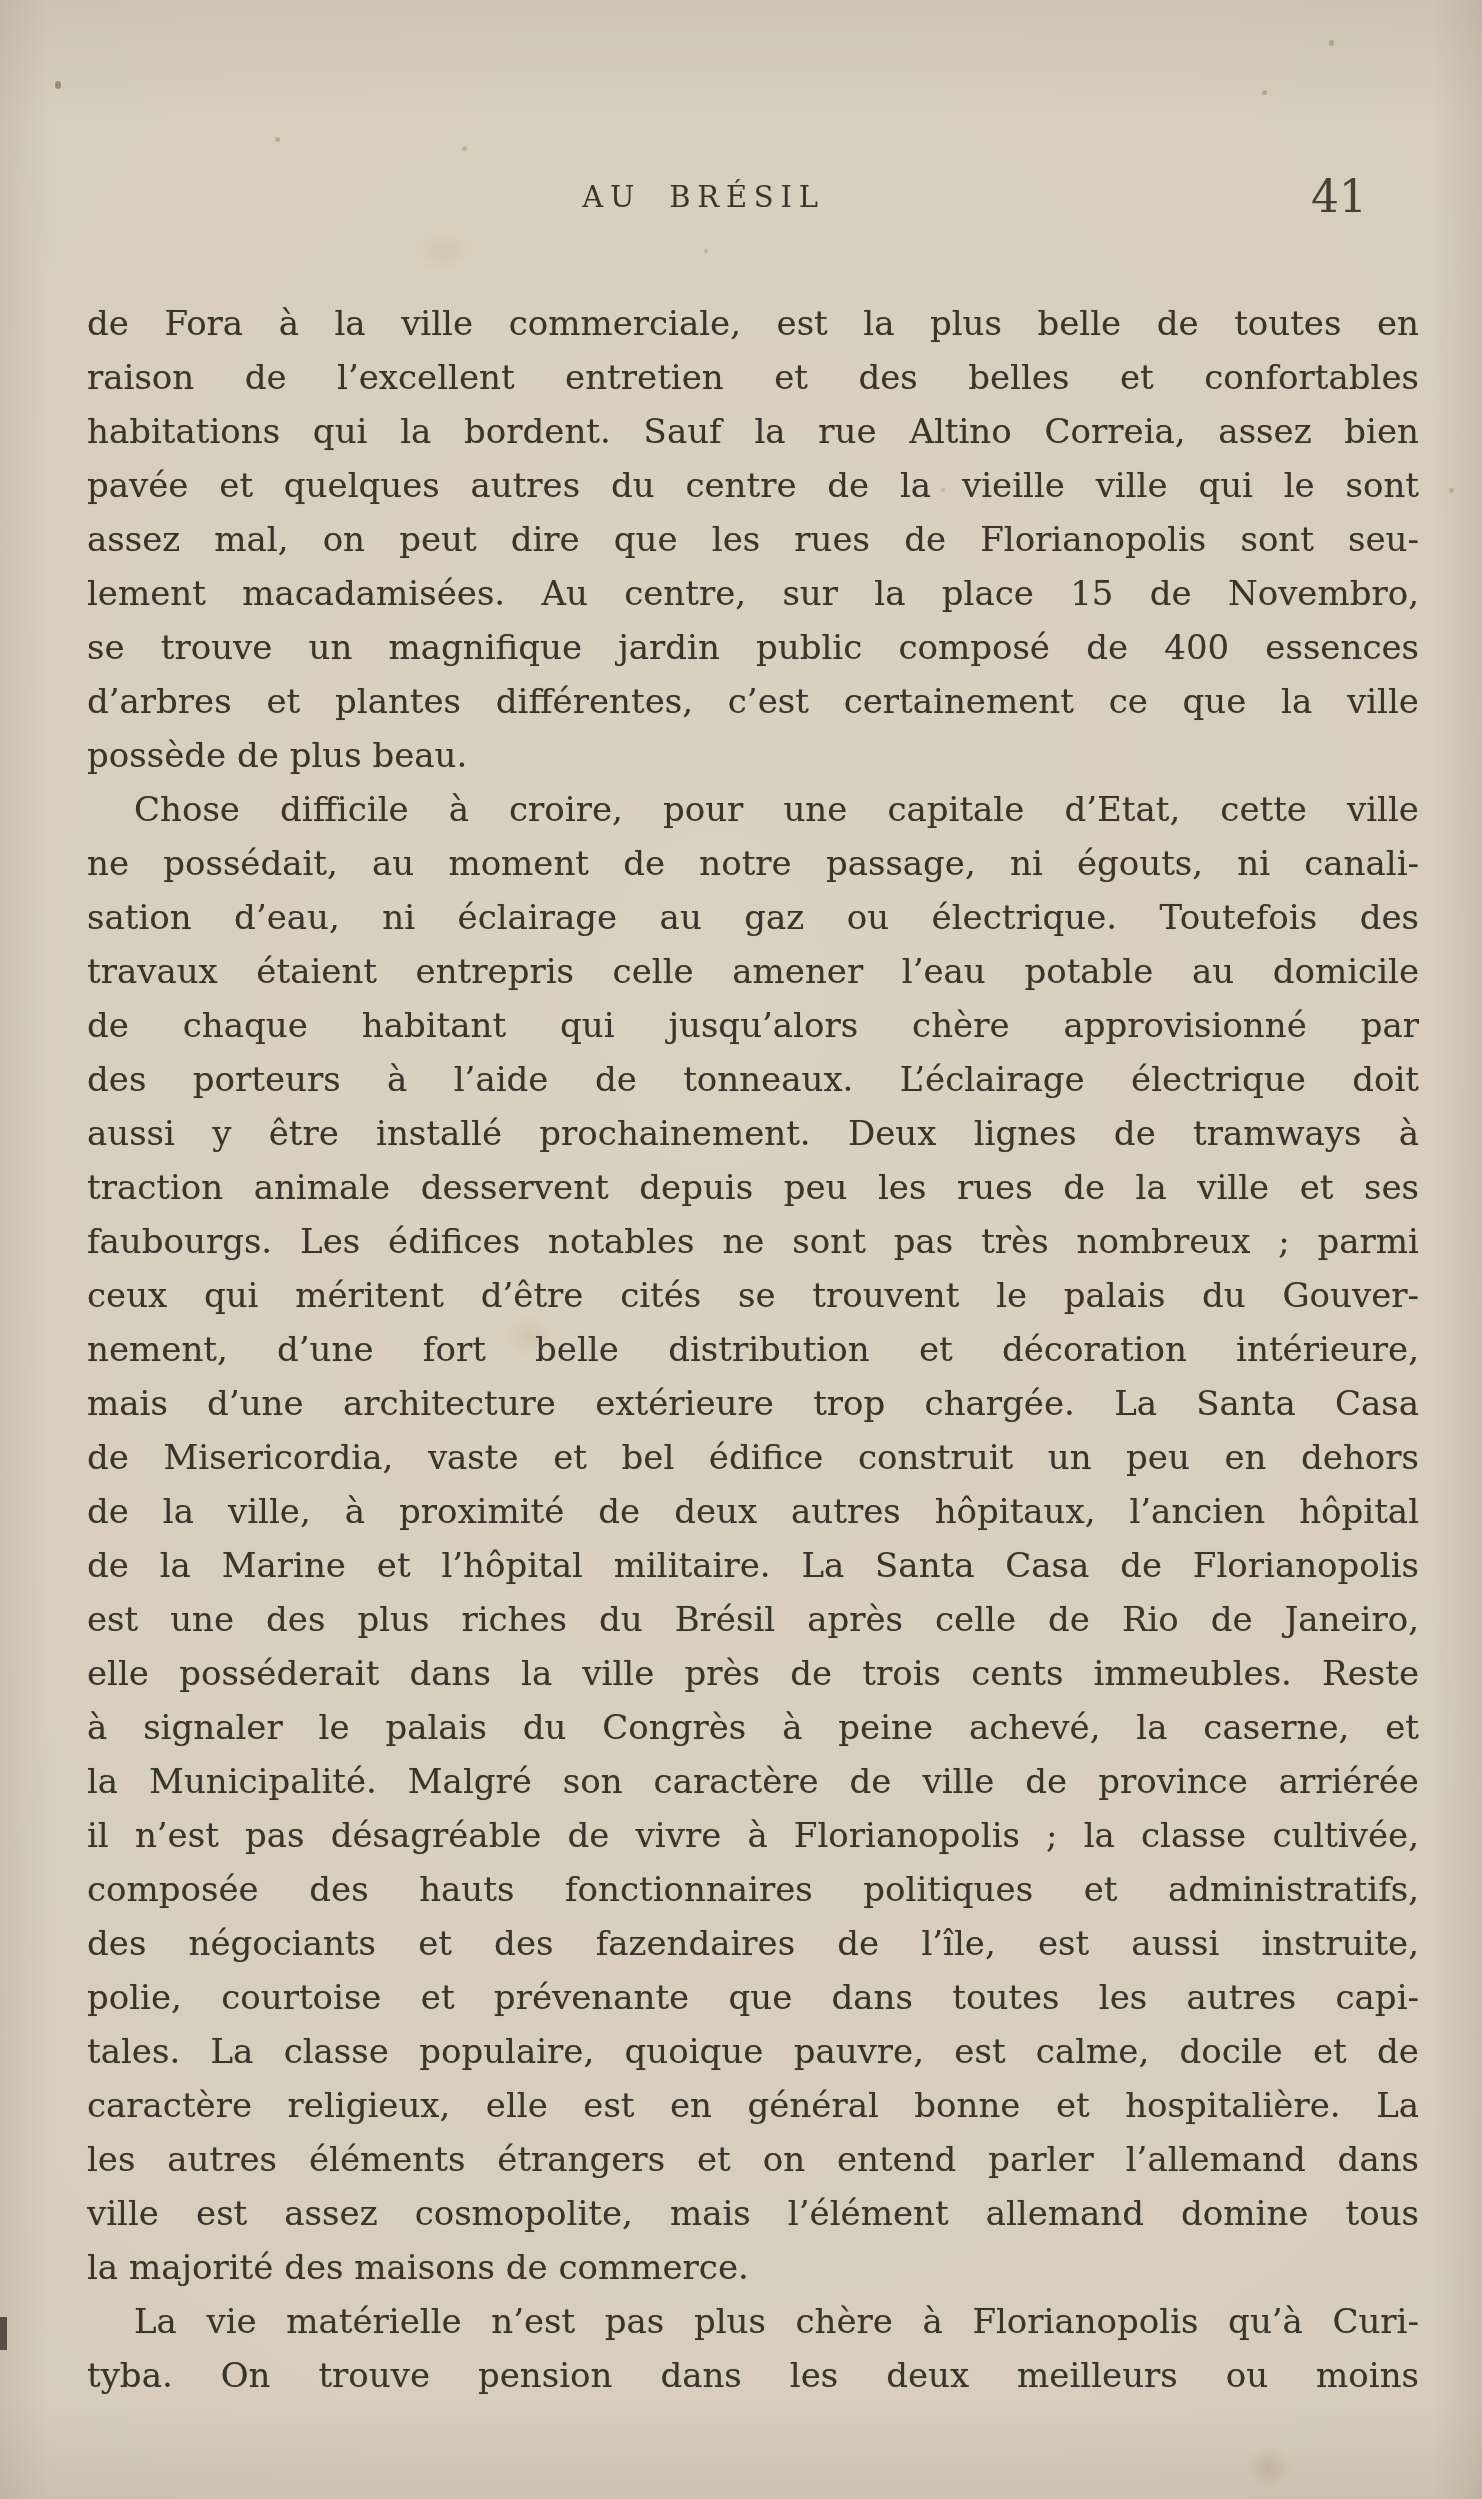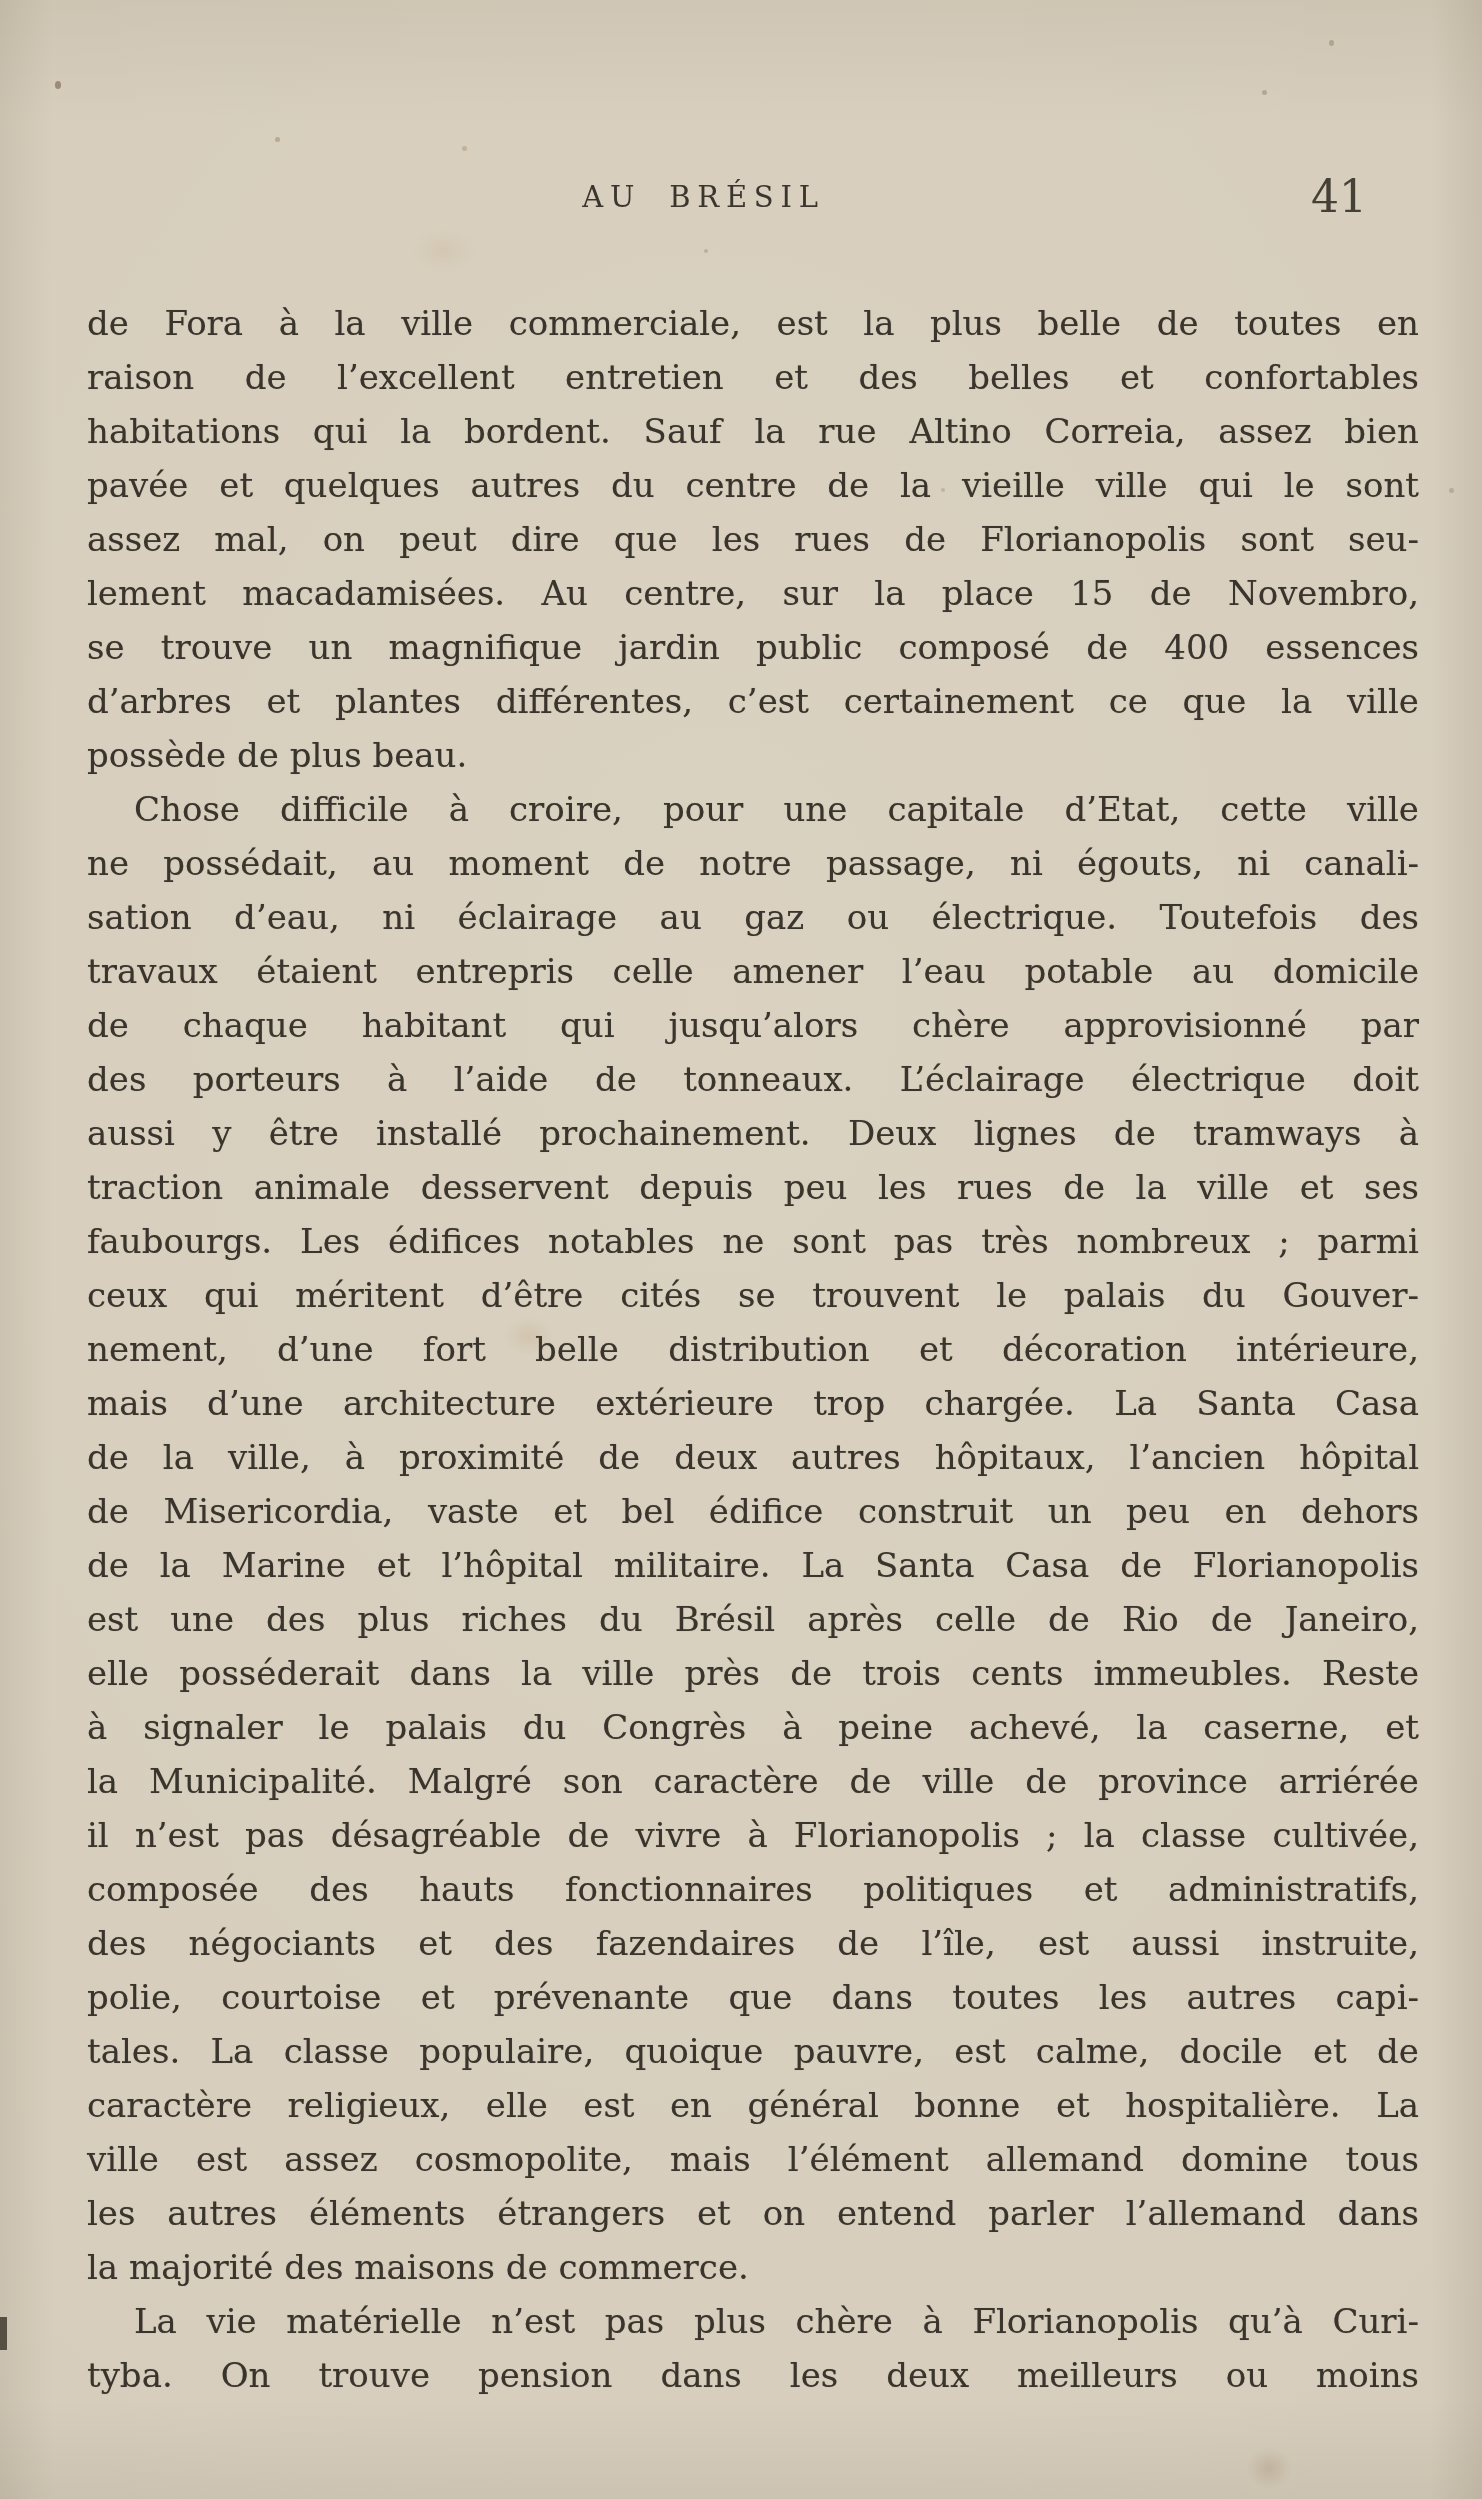--- a/index.html
+++ b/index.html
@@ -109,35 +109,35 @@
       <div class="line j">sation d’eau, ni éclairage au gaz ou électrique. Toutefois des</div>
       <div class="line j">travaux étaient entrepris celle amener l’eau potable au domicile</div>
       <div class="line j">de chaque habitant qui jusqu’alors chère approvisionné par</div>
       <div class="line j">des porteurs à l’aide de tonneaux. L’éclairage électrique doit</div>
       <div class="line j">aussi y être installé prochainement. Deux lignes de tramways à</div>
       <div class="line j">traction animale desservent depuis peu les rues de la ville et ses</div>
       <div class="line j">faubourgs. Les édifices notables ne sont pas très nombreux ; parmi</div>
       <div class="line j">ceux qui méritent d’être cités se trouvent le palais du Gouver-</div>
       <div class="line j">nement, d’une fort belle distribution et décoration intérieure,</div>
       <div class="line j">mais d’une architecture extérieure trop chargée. La Santa Casa</div>
+      <div class="line j">de Misericordia, vaste et bel édifice construit un peu en dehors</div>
       <div class="line j">de la ville, à proximité de deux autres hôpitaux, l’ancien hôpital</div>
-      <div class="line j">de Misericordia, vaste et bel édifice construit un peu en dehors</div>
       <div class="line j">de la Marine et l’hôpital militaire. La Santa Casa de Florianopolis</div>
       <div class="line j">est une des plus riches du Brésil après celle de Rio de Janeiro,</div>
       <div class="line j">elle posséderait dans la ville près de trois cents immeubles. Reste</div>
       <div class="line j">à signaler le palais du Congrès à peine achevé, la caserne, et</div>
       <div class="line j">la Municipalité. Malgré son caractère de ville de province arriérée</div>
       <div class="line j">il n’est pas désagréable de vivre à Florianopolis ; la classe cultivée,</div>
       <div class="line j">composée des hauts fonctionnaires politiques et administratifs,</div>
       <div class="line j">des négociants et des fazendaires de l’île, est aussi instruite,</div>
       <div class="line j">polie, courtoise et prévenante que dans toutes les autres capi-</div>
       <div class="line j">tales. La classe populaire, quoique pauvre, est calme, docile et de</div>
       <div class="line j">caractère religieux, elle est en général bonne et hospitalière. La</div>
+      <div class="line j">les autres éléments étrangers et on entend parler l’allemand dans</div>
       <div class="line j">ville est assez cosmopolite, mais l’élément allemand domine tous</div>
-      <div class="line j">les autres éléments étrangers et on entend parler l’allemand dans</div>
       <div class="line">la majorité des maisons de commerce.</div>
       <div class="line j ind">La vie matérielle n’est pas plus chère à Florianopolis qu’à Curi-</div>
       <div class="line j">tyba. On trouve pension dans les deux meilleurs ou moins</div>
     </div>
 
   <div class="edge-mark"></div>
   <div class="speck" style="left:55px;  top:81px;  width:6px;  height:7.6px; background:rgba(90,60,40,0.45);"></div>
   <div class="speck" style="left:275px; top:137px;  width:5.3px;  height:5.3px;  background:rgba(140,95,55,0.35);"></div>
   <div class="speck" style="left:462px; top:146px;  width:4.6px;  height:4.6px;  background:rgba(140,100,60,0.28);"></div>
   <div class="speck" style="left:1262px;top:90px;  width:5.3px;  height:5.3px;  background:rgba(110,80,50,0.30);"></div>

